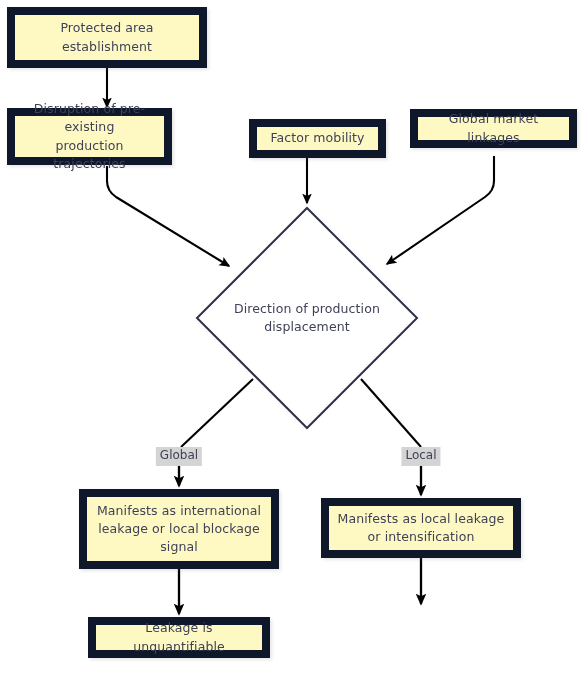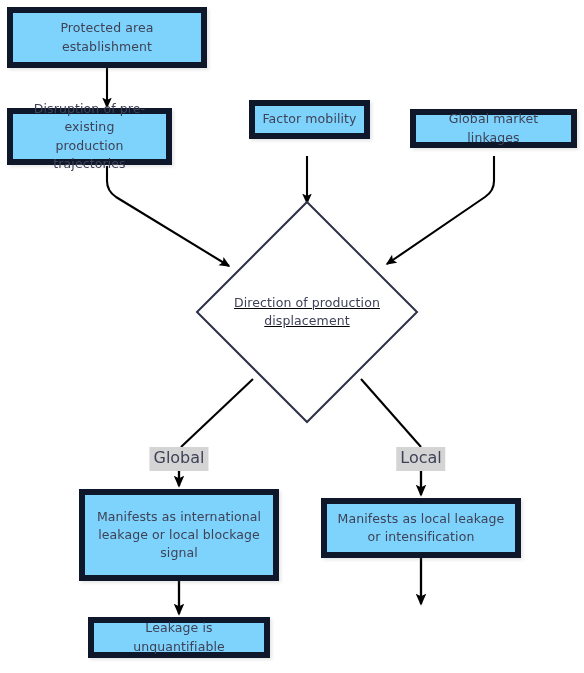--- a/index.html
+++ b/index.html
@@ -18,22 +18,22 @@
   #edges {
     position: absolute;
     left: 0; top: 0;
     width: 584px;
     height: 673px;
     pointer-events: none;
   }
   .node {
     position: absolute;
     box-sizing: border-box;
-    border: 6px solid #0f172a;
-    background: #7dd3fc;
+    border: 8px solid #0f172a;
+    background: #fef9c3;
     color: #3f4257;
     display: flex;
     align-items: center;
     justify-content: center;
     text-align: center;
     font-size: 12.5px;
     line-height: 1.45;
     letter-spacing: 0.1px;
     box-shadow: 2px 2px 3px rgba(120,120,130,0.18);
     z-index: 2;
@@ -64,21 +64,21 @@
     line-height: 1.45;
     text-align: center;
     white-space: pre-line;
     letter-spacing: 0.1px;
   }
   .edge-label {
     position: absolute;
     z-index: 3;
     background: #d4d4d4;
     color: #3f4257;
-    font-size: 16px;
+    font-size: 12px;
     line-height: 1.3;
     padding: 1px 4px 2px 4px;
     white-space: nowrap;
     transform: translateX(-50%);
   }
 </style>
 </head>
 <body>
 
 <div id="canvas">
@@ -114,45 +114,45 @@
   <div class="node" style="left:7px; top:7px; width:200px; height:61px;">
     <span class="node-label">Protected area
 establishment</span>
   </div>
 
   <div class="node" style="left:7px; top:108px; width:165px; height:57px;">
     <span class="node-label">Disruption of pre-existing
 production trajectories</span>
   </div>
 
-  <div class="node" style="left:249px; top:100px; width:121px; height:39px;">
+  <div class="node" style="left:249px; top:119px; width:137px; height:39px;">
     <span class="node-label">Factor mobility</span>
   </div>
 
   <div class="node" style="left:410px; top:109px; width:167px; height:39px;">
     <span class="node-label">Global market linkages</span>
   </div>
 
-  <div class="diamond-wrap" style="left:195px; top:200px; width:224px; height:224px;text-decoration:underline;">
+  <div class="diamond-wrap" style="left:195px; top:206px; width:224px; height:224px;">
     <svg class="diamond-shape" viewBox="0 0 224 224" preserveAspectRatio="none">
       <polygon points="112,2 222,112 112,222 2,112" fill="#ffffff" stroke="#2e3047" stroke-width="2"></polygon>
     </svg>
     <span class="diamond-label">Direction of production
 displacement</span>
   </div>
 
   <div class="edge-label" style="left:179px; top:447px;">
     <span>Global</span>
   </div>
 
   <div class="edge-label" style="left:421px; top:447px;text-align:right;">
     <span>Local</span>
   </div>
 
-  <div class="node" style="left:79px; top:489px; width:200px; height:92px;">
+  <div class="node" style="left:79px; top:489px; width:200px; height:80px;">
     <span class="node-label">Manifests as international
 leakage or local blockage
 signal</span>
   </div>
 
   <div class="node" style="left:321px; top:498px; width:200px; height:60px;">
     <span class="node-label">Manifests as local leakage
 or intensification</span>
   </div>
 

